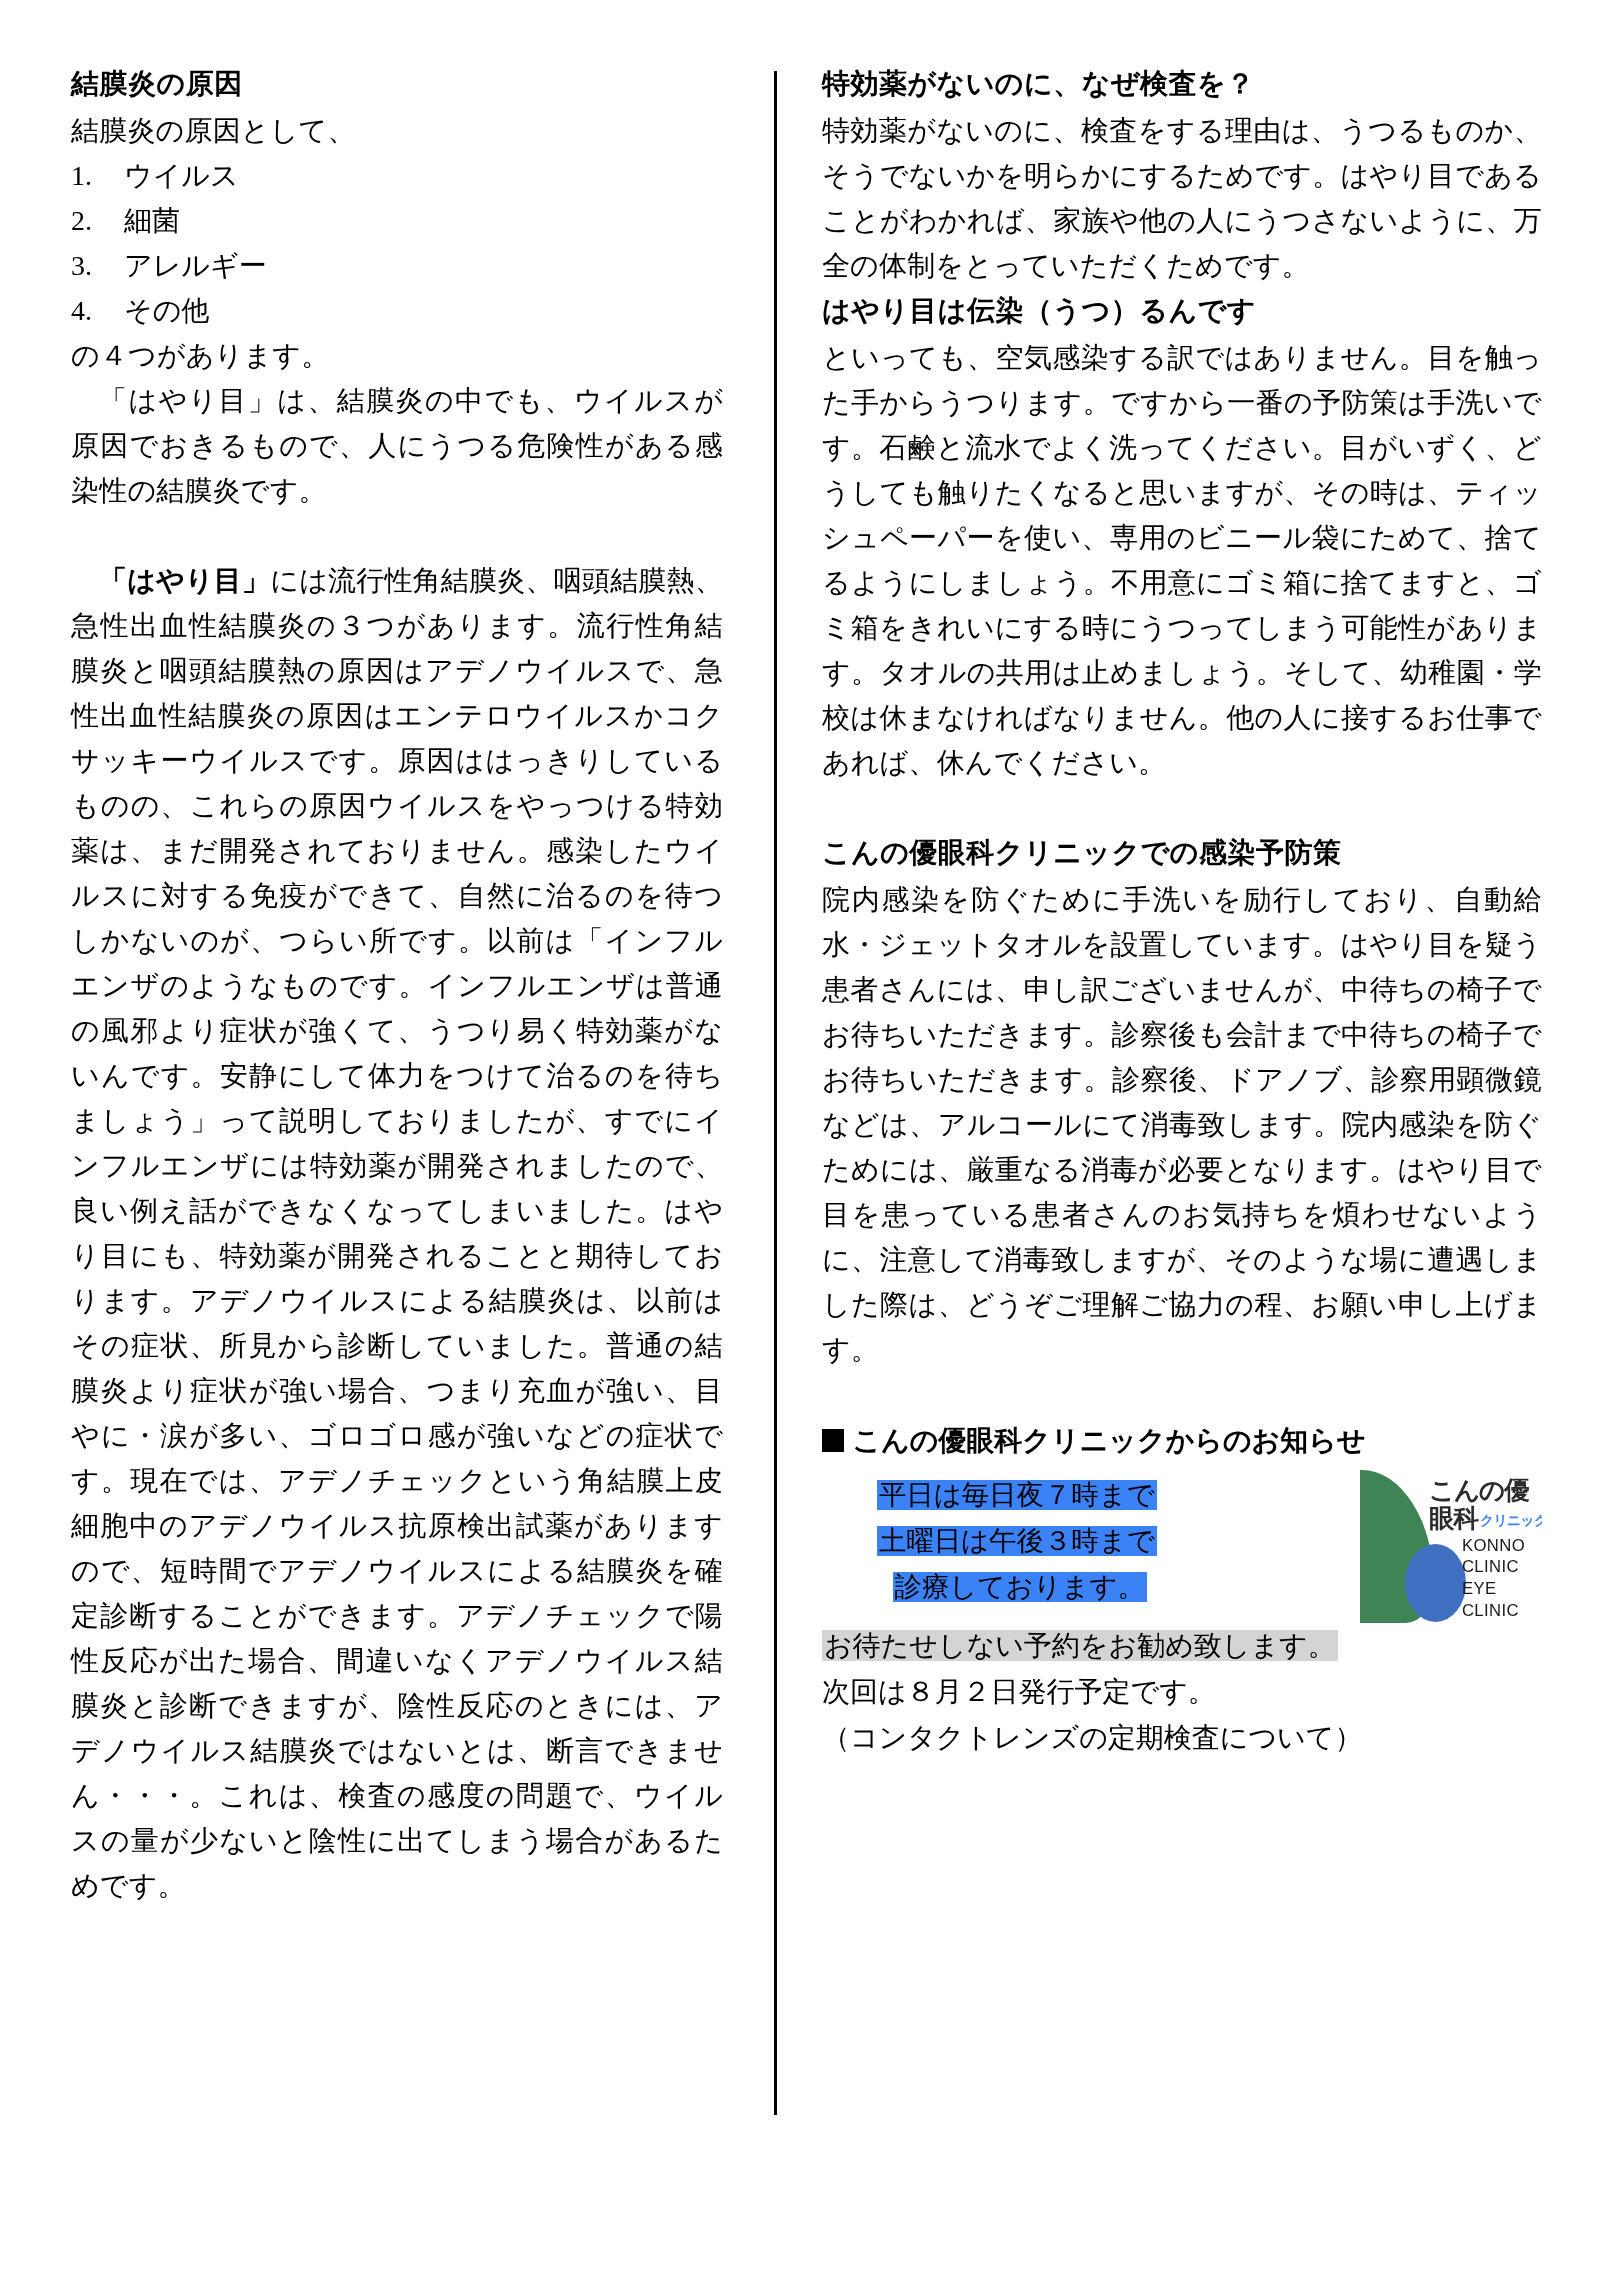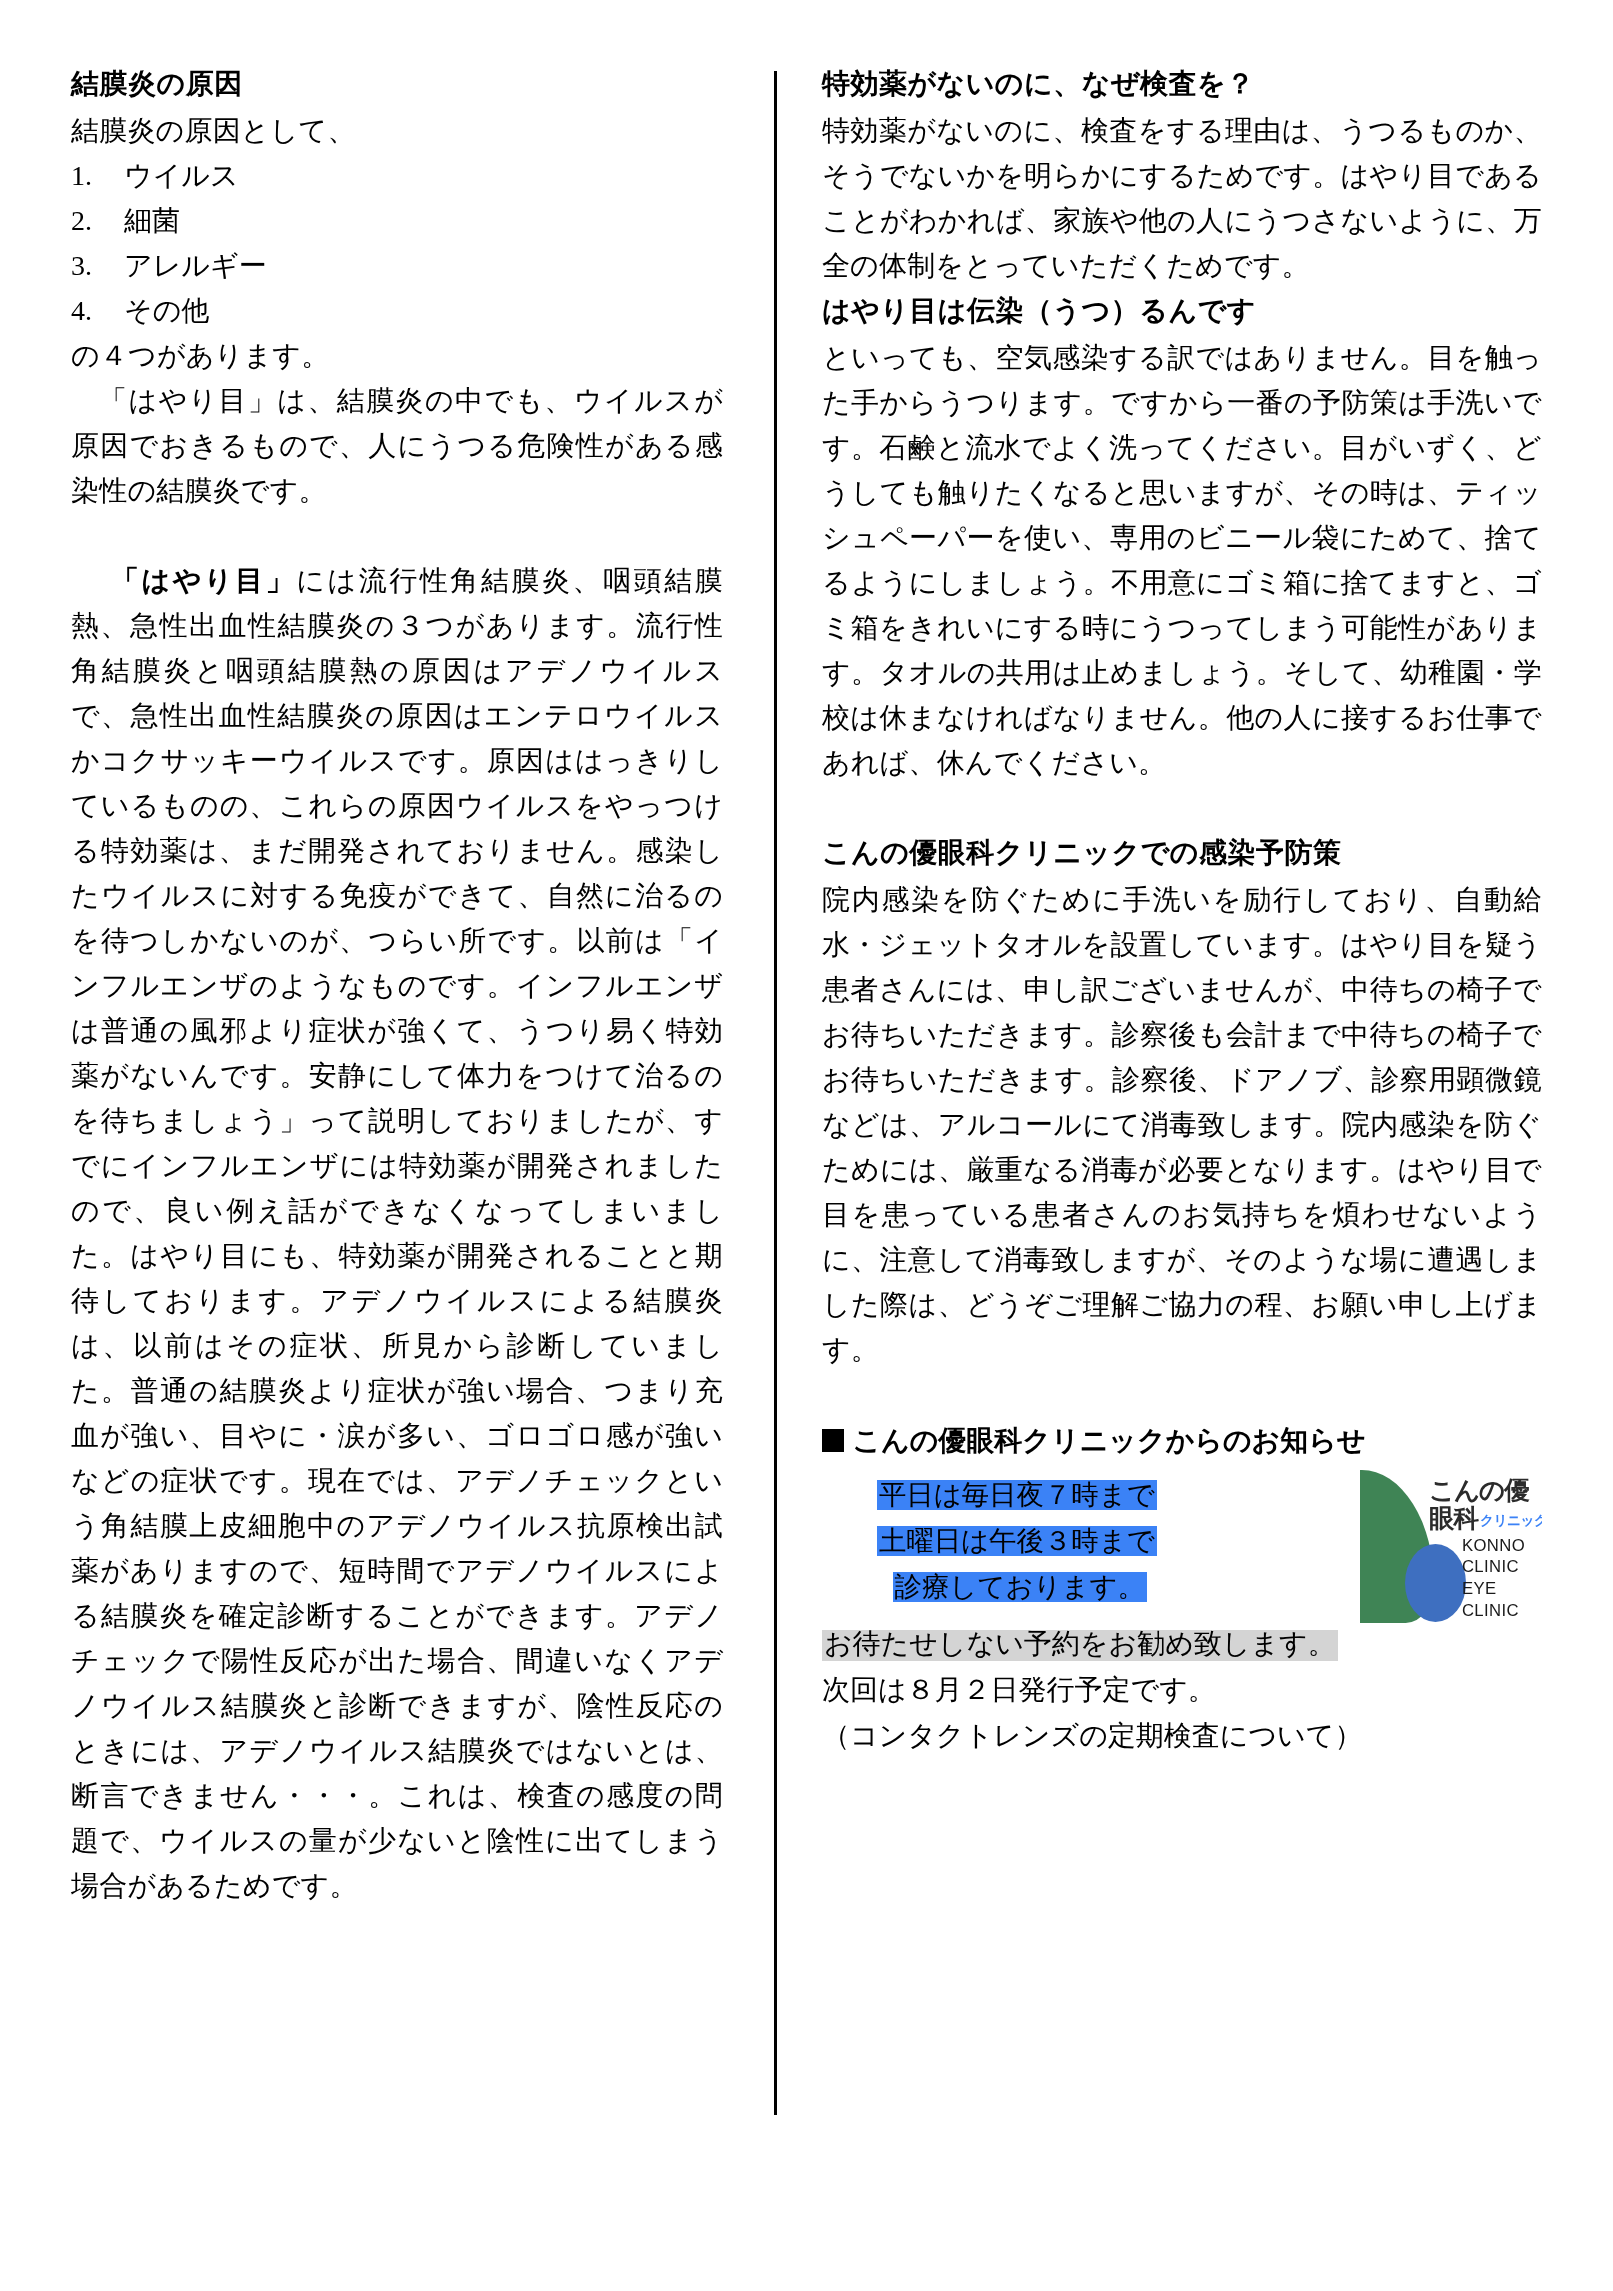--- a/index.html
+++ b/index.html
@@ -96,21 +96,20 @@
   }
 
   .spacer-line {
     height: 45px;
   }
 
   
   b.run {
     font-family: Liberation Serif, serif;
     font-weight: bold;
-    margin-left: 12px;
   }
 
   
   .notice-heading {
     font-family: "Liberation Sans", "DejaVu Sans", sans-serif;
     font-weight: bold;
     font-size: 28px;
     line-height: 47px;
     margin: 0;
     display: flex;
@@ -222,21 +221,20 @@
     font-size: 16.7px;
     line-height: 21.6px;
     color: #1a1a1a;
     letter-spacing: 0.4px;
   }
 
   .closing-line {
     font-size: 28px;
     line-height: 46px;
     margin: 0;
-    font-family: Liberation Mono, monospace;
   }
   .closing-line .hl {
     background: #d4d4d4;
     padding: 0 2px;
   }
 </style>
 </head>
 <body>
 
 <div class="page">

